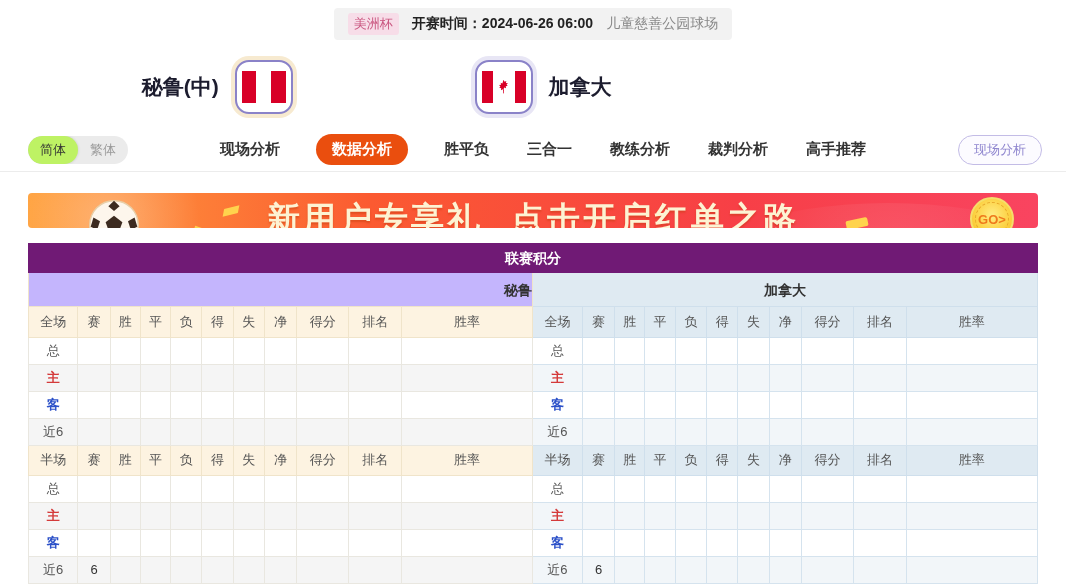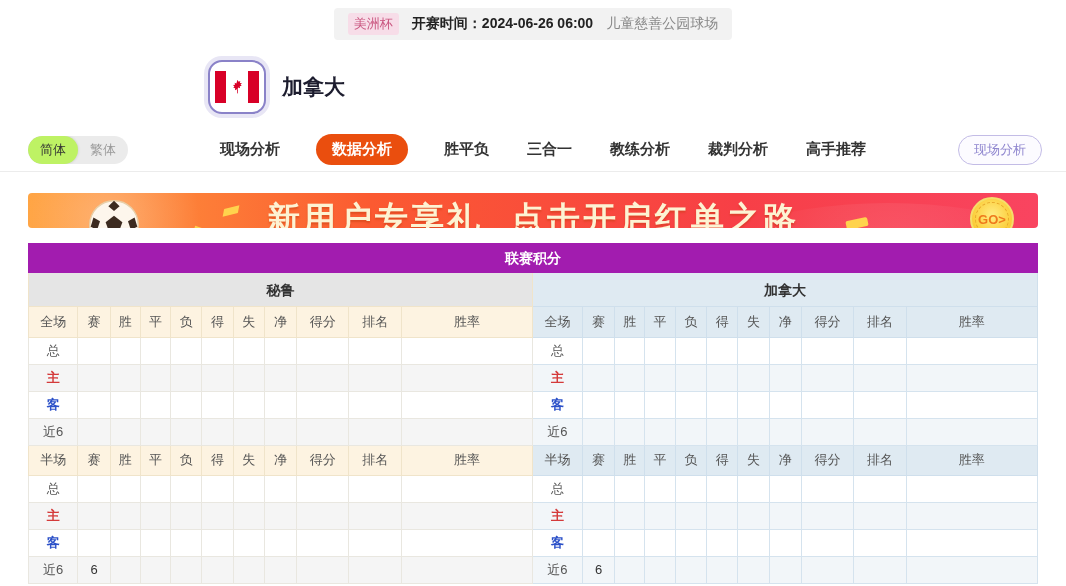--- a/index.html
+++ b/index.html
@@ -57,26 +57,26 @@
   .c2 { left:166px; top:34px; width:9px; height:6px; transform:rotate(20deg); }
   .c3 { right:170px; top:26px; width:22px; height:9px; border-radius:2px; transform:rotate(-12deg); }
   .go-coin { position:absolute; right:24px; top:4px; width:44px; height:44px; border-radius:50%;
     background:radial-gradient(circle at 50% 40%,#ffec83 0%,#fccf3e 60%,#f0b428 100%);
     border:2px solid #f5de6a; display:flex; align-items:center; justify-content:center; cursor:pointer; }
   .go-coin .inner { width:34px; height:34px; border-radius:50%; border:1px dashed #e8a92c;
     display:flex; align-items:center; justify-content:center; font-size:13px; font-weight:900; color:#ef7a1c; }
 
   
   .standings { margin:15px 28px 0 28px; }
-  .table-title { background:#a21caf; color:#fff; font-size:14px; font-weight:bold; text-align:center;
+  .table-title { background:#701a75; color:#fff; font-size:14px; font-weight:bold; text-align:center;
     height:30px; line-height:30px; }
   .halves { display:flex; }
   .half { width:50%; }
   .team-bar { height:34px; line-height:34px; text-align:center; font-size:14px; font-weight:bold; color:#333; }
-  .half-home .team-bar { background:#e5e5e5; border:1px solid #f0e4ca; border-top:none; }
+  .half-home .team-bar { background:#c4b5fd; border:1px solid #f0e4ca; border-top:none;text-align:right; }
   .half-away .team-bar { background:#dfeaf2; border:1px solid #cfdfec; border-top:none; border-left:none; }
   table { width:100%; border-collapse:collapse; table-layout:fixed; }
   td { height:27px; text-align:center; font-size:13px; color:#333; overflow:hidden; white-space:nowrap; }
   .half-home td { border:1px solid #e9e7e0; border-top:none; }
   .half-away td { border:1px solid #d5e3ee; border-top:none; border-left:none; }
   tr.hdr td { height:30px; color:#555; }
   .half-home tr.hdr td { background:#fdf3e1; border-color:#f0e4ca; }
   .half-away tr.hdr td { background:#dfeaf2; border-color:#cfdfec; }
   .half-home tr.alt td { background:#f5f5f5; }
   .half-away tr.alt td { background:#f2f6f9; }
@@ -91,20 +91,30 @@
   <div class="info-box">
     <span class="league-tag">美洲杯</span>
     <span class="kickoff">
       <span>开赛时间：</span><span>2024-06-26 06:00</span>
     </span>
     <span class="venue">儿童慈善公园球场</span>
   </div>
 </div>
 
 <div class="match-header">
+  <div class="team home">
+    <span class="team-name">秘鲁(中)</span>
+    <span class="flag-box home-ring">
+      <span class="flag">
+        <span class="band red"></span>
+          <span class="band white"></span>
+          <span class="band red"></span>
+      </span>
+    </span>
+  </div>
   <div class="team away">
     <span class="flag-box away-ring">
       <span class="flag">
         <span class="band red"></span>
         <span class="band white" style="flex:2;">
           <svg width="15" height="15" viewBox="0 0 24 24">
             <path fill="#d80027" d="M12 1l1.7 3.3 2.8-1.2-.7 3.1 3.3.4-2.3 2.5 2 1.5-3.2 1 .4 3.2-3.1-1.3-.9 3.5V20h-.1l-.9-3.5-3.1 1.3.4-3.2-3.2-1 2-1.5-2.3-2.5 3.3-.4-.7-3.1 2.8 1.2z"></path>
             <rect fill="#d80027" x="11.4" y="17" width="1.2" height="6"></rect>
           </svg>
         </span>

